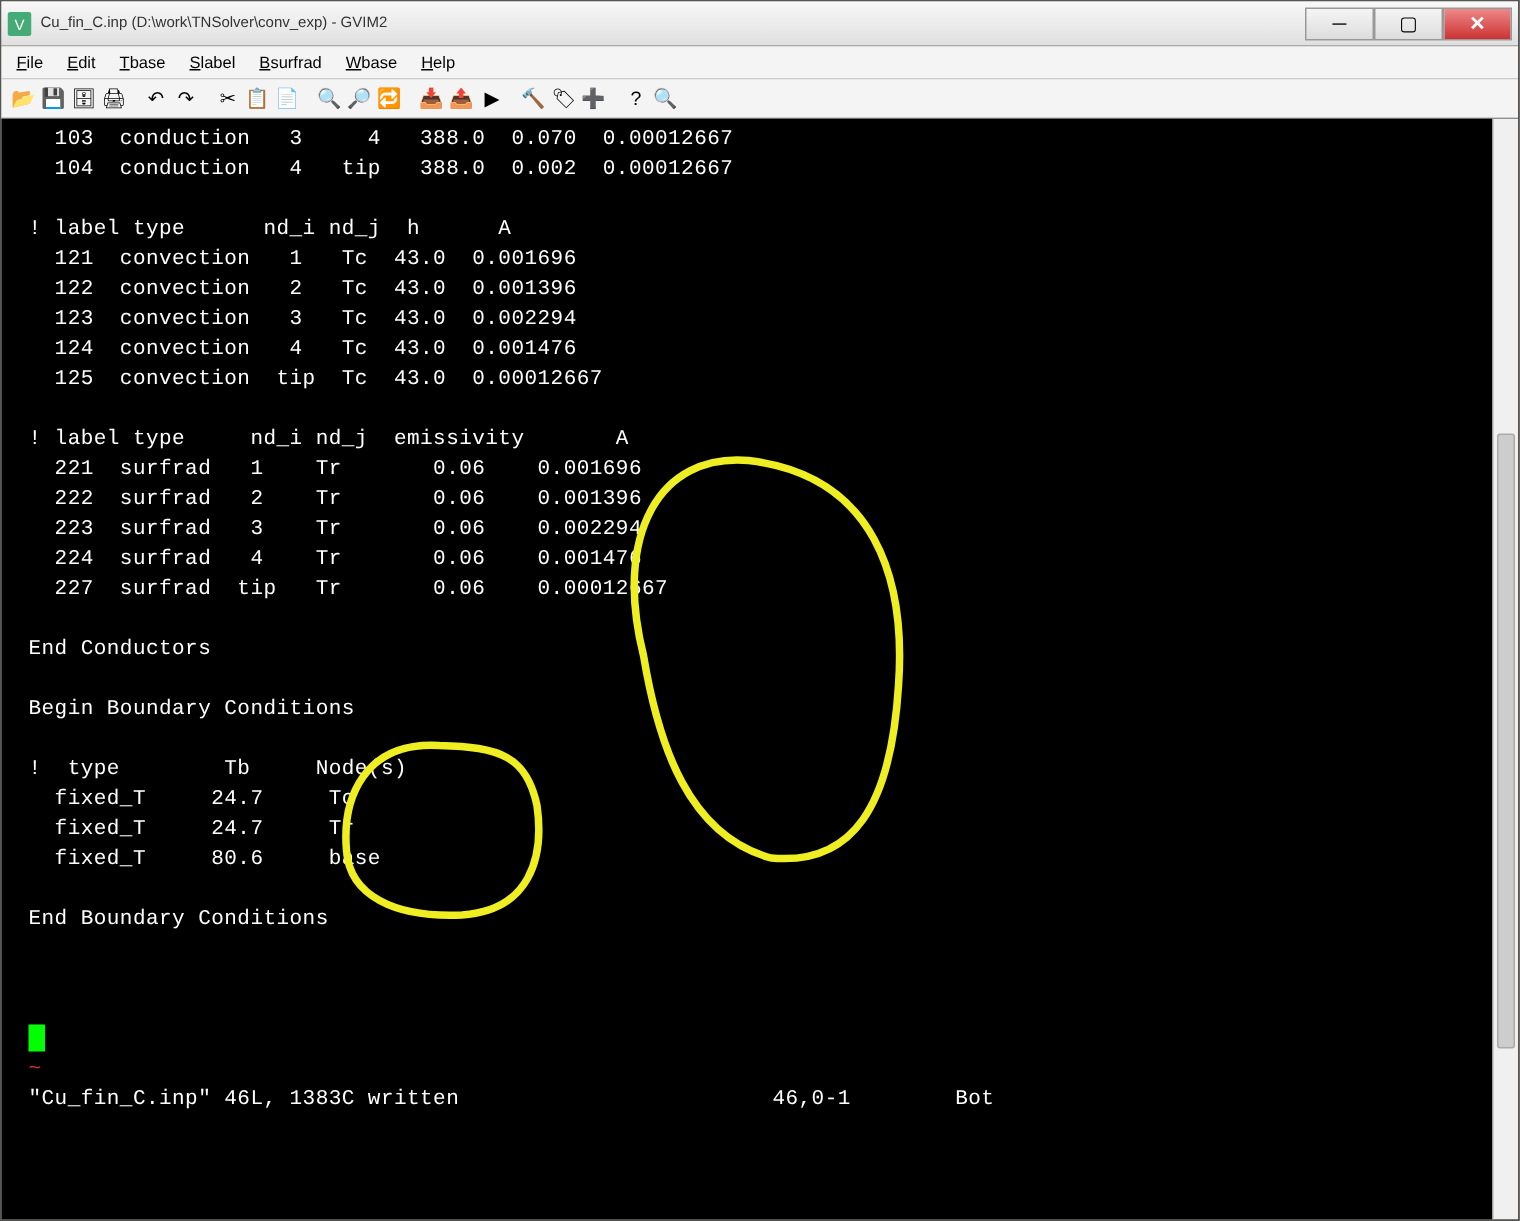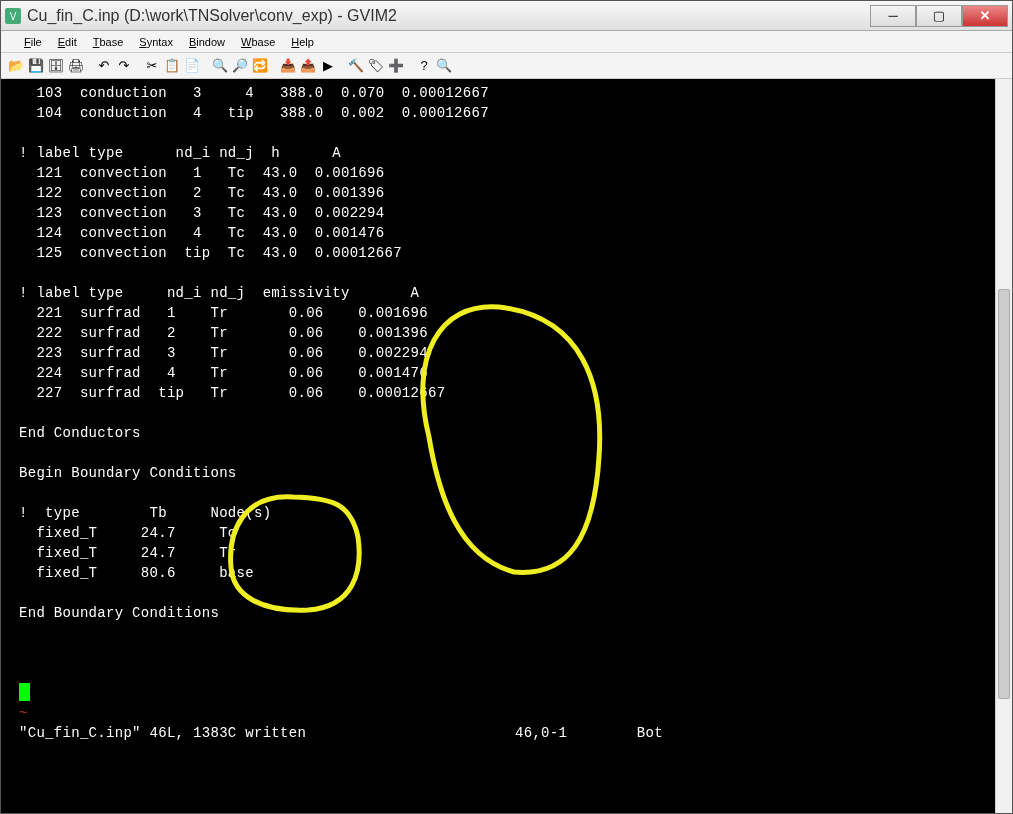--- a/index.html
+++ b/index.html
@@ -2,26 +2,26 @@
 <html><head>
   <meta charset="utf-8">
   <style>
     * { margin: 0; padding: 0; box-sizing: border-box; }
     body { font-family: Tahoma, sans-serif; font-size: 11px; background: #ece9d8; width: 1013px; height: 814px; overflow: hidden; position: relative; }
     
     .window { width: 100%; height: 100%; display: flex; flex-direction: column; border: 1px solid #555; }
     
     .titlebar { height: 30px; background: linear-gradient(to bottom, #f8f8f8, #e0e0e0); display: flex; align-items: center; padding: 0 4px; border-bottom: 1px solid #aaa; }
     .titlebar-icon { width: 16px; height: 16px; margin-right: 6px; }
-    .titlebar-title { flex: 1; font-size: 16px; color: #333; }
+    .titlebar-title { flex: 1; font-size: 10px; color: #333; }
     .window-controls { display: flex; gap: 0; }
     .win-btn { width: 46px; height: 22px; border: 1px solid #999; background: linear-gradient(to bottom, #f5f5f5, #ddd); display: flex; align-items: center; justify-content: center; cursor: pointer; font-size: 13px; }
     .win-btn.close { background: linear-gradient(to bottom, #e88, #c33); color: #fff; font-weight: bold; }
     
-    .menubar { height: 22px; background: #f4f4f4; display: flex; align-items: center; padding: 0 17px; gap: 4px; border-bottom: 1px solid #ccc; }
+    .menubar { height: 22px; background: #f4f4f4; display: flex; align-items: center; padding: 0 4px; gap: 4px; border-bottom: 1px solid #ccc; }
     .menu-item { padding: 2px 6px; cursor: pointer; }
     .menu-item .ul { text-decoration: underline; }
     
     .toolbar { height: 26px; background: #f4f4f4; display: flex; align-items: center; padding: 0 6px; gap: 2px; border-bottom: 1px solid #ccc; }
     .tb-btn { width: 18px; height: 18px; display: flex; align-items: center; justify-content: center; cursor: pointer; font-size: 13px; }
     .tb-sep { width: 6px; }
     
     .editor-area { flex: 1; display: flex; background: #000; position: relative; overflow: hidden; }
     .editor { flex: 1; padding: 4px 18px; color: #fff; font-family: 'Courier New', monospace; font-size: 14px; white-space: pre; line-height: 20px; letter-spacing: 0.3px; position: relative; }
     .scrollbar-v { width: 17px; background: #f0f0f0; border-left: 1px solid #ccc; position: relative; }
@@ -47,22 +47,22 @@
       <div class="win-btn">─</div>
       <div class="win-btn">▢</div>
       <div class="win-btn close">✕</div>
     </div>
   </div>
 
   <div class="menubar">
     <span class="menu-item"><span class="ul">F</span><span>ile</span></span>
     <span class="menu-item"><span class="ul">E</span><span>dit</span></span>
     <span class="menu-item"><span class="ul">T</span><span>base</span></span>
-    <span class="menu-item"><span class="ul">S</span><span>yntax</span></span>
-    <span class="menu-item"><span class="ul">B</span><span>indow</span></span>
+    <span class="menu-item"><span class="ul">S</span><span>label</span></span>
+    <span class="menu-item"><span class="ul">B</span><span>surfrad</span></span>
     <span class="menu-item"><span class="ul">W</span><span>base</span></span>
     <span class="menu-item"><span class="ul">H</span><span>elp</span></span>
   </div>
 
   <div class="toolbar">
     <span class="tb-btn">📂</span>
     <span class="tb-btn">💾</span>
     <span class="tb-btn">🗄</span>
     <span class="tb-btn">🖨</span>
     <span class="tb-sep"></span>

